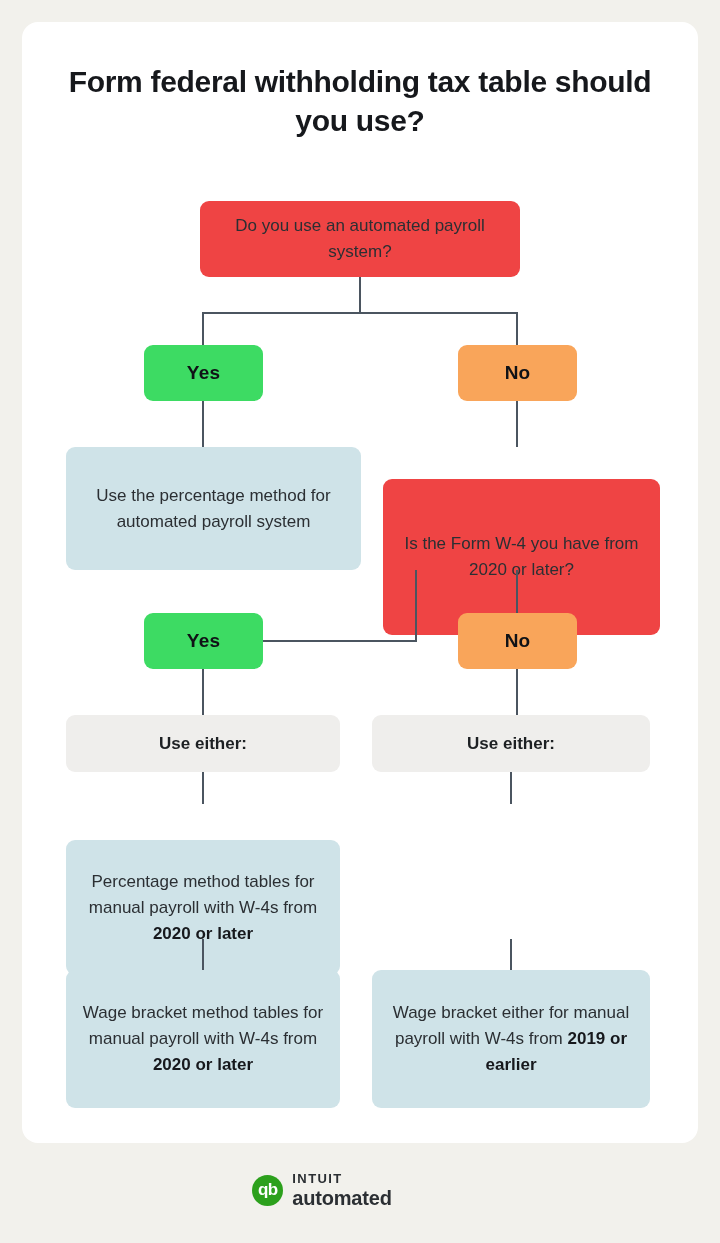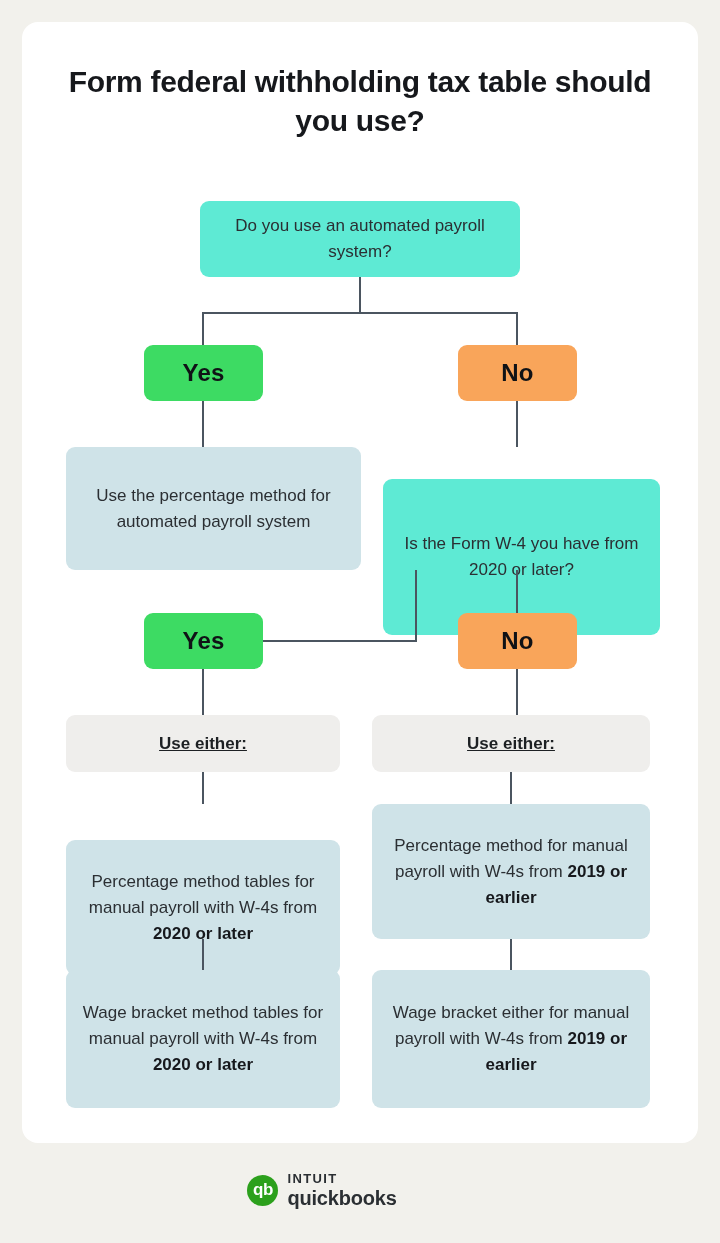--- a/index.html
+++ b/index.html
@@ -46,47 +46,46 @@
     display: flex;
     align-items: center;
     justify-content: center;
     text-align: center;
     border-radius: 9px;
     color: #2b2f33;
     font-size: 17px;
     line-height: 26px;
   }
   .node.question {
-    background: #5eead4;
+    background: #ef4444;
   }
   .node.result {
     background: #cfe3e8;
   }
   .node.useeither {
     background: #efeeec;
     font-weight: 600;
     color: #1d2023;
     font-size: 17px;
-    text-decoration: underline;
   }
   .node .inner {
     padding: 0 14px;
   }
   .node b {
     font-weight: bold;
     color: #16181c;
   }
   .pill {
     position: absolute;
     box-sizing: border-box;
     display: flex;
     align-items: center;
     justify-content: center;
     border-radius: 9px;
-    font-size: 24px;
+    font-size: 19px;
     font-weight: bold;
     color: #101216;
     letter-spacing: 0.2px;
   }
   .pill.yes { background: #3ddb63; }
   .pill.no  { background: #f9a košt; }
   .pill.no  { background: #f9a55a; }
   
   .ln {
     position: absolute;
@@ -200,25 +199,20 @@
 
   <div class="ln v" style="left:202px; top:772px; height:32px;"></div>
   <div class="ln v" style="left:510px; top:772px; height:32px;"></div>
 
   <div class="node result" style="left:66px; top:804px; width:274px; height:135px;margin-top:36px;">
     <div class="inner">
       <span>Percentage method tables for manual payroll with W-4s from </span><b>2020 or later</b>
     </div>
   </div>
 
-  <div class="node result" style="left:372px; top:804px; width:278px; height:135px;">
-    <div class="inner">
-      <span>Percentage method for manual payroll with W-4s from </span><b>2019 or earlier</b>
-    </div>
-  </div>
 
   <div class="ln v" style="left:202px; top:939px; height:31px;"></div>
   <div class="ln v" style="left:510px; top:939px; height:31px;"></div>
 
   <div class="node result" style="left:66px; top:970px; width:274px; height:138px;">
     <div class="inner">
       <span>Wage bracket method tables for manual payroll with W-4s from </span><b>2020 or later</b>
     </div>
   </div>
 
@@ -227,17 +221,17 @@
       <span>Wage bracket either for manual payroll with W-4s from </span><b>2019 or earlier</b>
     </div>
   </div>
 
   <div class="logo">
     <div class="logo-mark">
       <span>qb</span>
     </div>
     <div class="logo-text">
       <div class="logo-intuit">INTUIT</div>
-      <div class="logo-qb">quickbooks</div>
+      <div class="logo-qb">automated</div>
     </div>
   </div>
 
 </div>
 
 </body></html>

